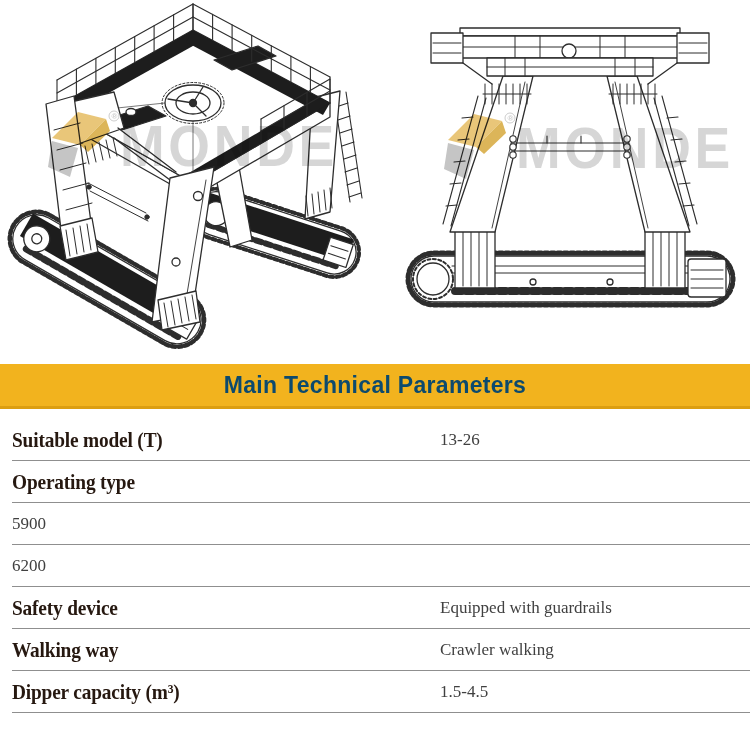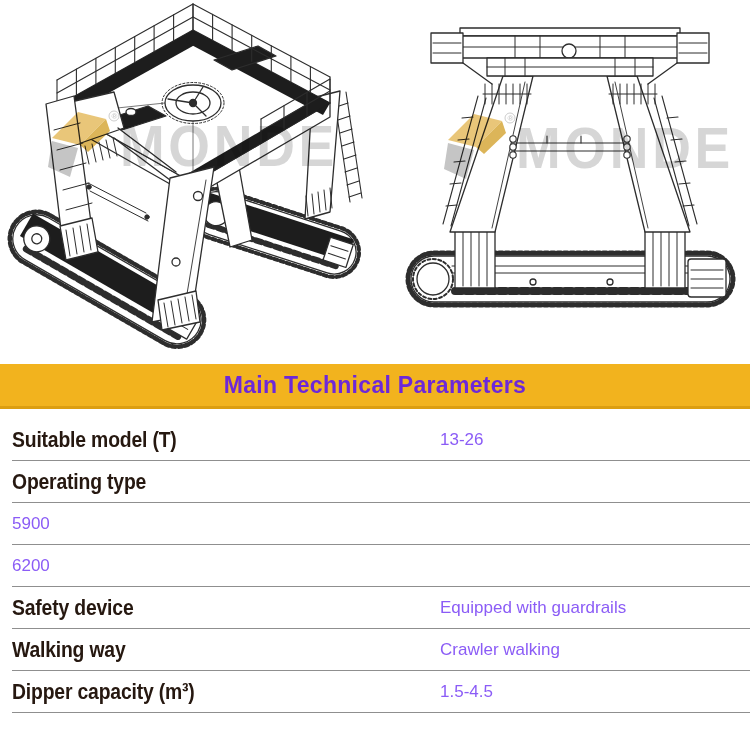--- a/index.html
+++ b/index.html
@@ -11,33 +11,33 @@
   .drawings { position:relative; width:750px; height:364px; background:#fff; }
   svg.draw { position:absolute; top:0; }
   #draw-left  { left:0; }
   #draw-right { left:375px; }
 
   .param-header {
     height:42px; background:#F2B31E; border-bottom:3px solid #DC9E10;
     display:flex; align-items:center; justify-content:center;
   }
   .param-title {
-    font-size:23px; font-weight:bold; color:#6d28d9; letter-spacing:0.3px;
-  }
-  .param-table { margin:10px 0 0 12px; }
+    font-size:23px; font-weight:bold; color:#0c4a6e; letter-spacing:0.3px;
+  }
+  .param-table { margin:10px 0 0 12px;font-family:Liberation Serif, serif; }
   .prow {
     height:41px; display:flex; align-items:center;
     border-bottom:1px solid #8f8f8f;
   }
   .plabel { width:428px; overflow:visible; white-space:nowrap; }
   .plabel .cond {
     display:inline-block; transform:scaleX(0.88); transform-origin:left center;
     font-weight:800; font-size:22px; color:#261810; letter-spacing:-0.2px;
   }
-  .pvalue { font-size:17px; color:#8b5cf6; white-space:nowrap; }
+  .pvalue { font-size:17px; color:#404040; white-space:nowrap; }
 
   .wm { mix-blend-mode:multiply; }
   .wm text {
     font-family:"Liberation Sans", sans-serif; font-weight:bold;
     fill:#d2d2d2; letter-spacing:4px;
   }
   .wm .rmark { font-size:8px; letter-spacing:0; fill:#c6c6c6; font-weight:bold; }
 </style>
 </head>
 <body>

